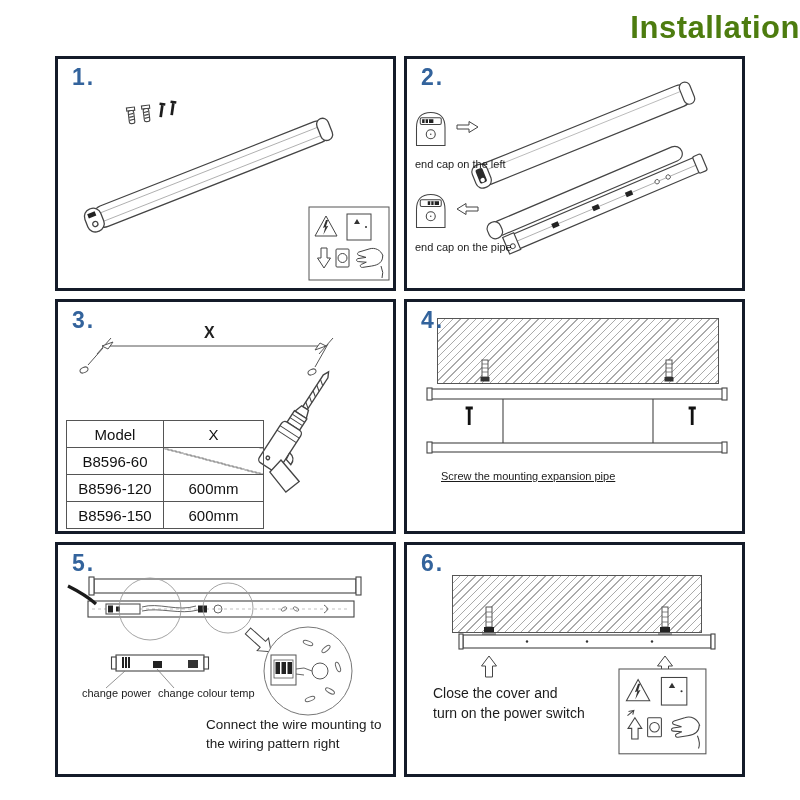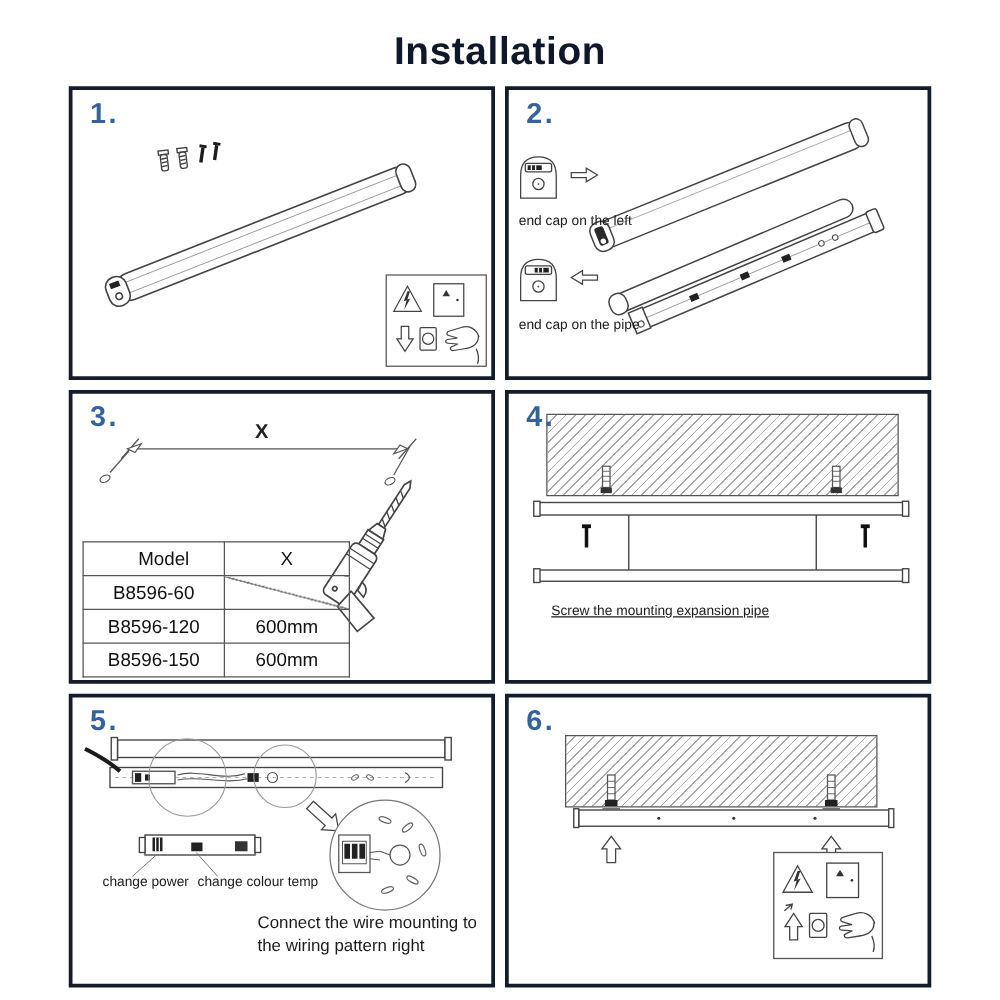--- a/index.html
+++ b/index.html
@@ -2,22 +2,22 @@
 <html><head>
 <meta charset="utf-8">
 <style>
   html,body { margin:0; padding:0; }
   body {
     width:800px; height:800px; background:#ffffff;
     font-family:"Liberation Sans", sans-serif;
     overflow:hidden;
   }
   .title {
-    margin:0; padding-top:23px; text-align:center;
-    font-size:31px; font-weight:bold; color:#0f172a; letter-spacing:0.5px;
+    margin:0; padding-top:10px; text-align:right;
+    font-size:31px; font-weight:bold; color:#4d7c0f; letter-spacing:0.5px;
   }
   .grid {
     width:690px; margin:10px auto 0;
     display:grid; grid-template-columns:341px 341px; grid-auto-rows:235px; gap:8px;
   }
   .panel {
     position:relative; border:3px solid #141b29; background:#fff;
     box-sizing:border-box; overflow:hidden;
   }
   .pnum {
@@ -38,21 +38,21 @@
   .cap16  { font-size:16px; font-weight:bold; color:#222; }
   .caplines span { display:block; }
   .spec-table {
     position:absolute; left:8px; top:118px; z-index:3;
     border-collapse:collapse; color:#111; font-size:15px; table-layout:fixed;
   }
   .spec-table th, .spec-table td {
     border:1.2px solid #555; font-weight:normal; text-align:center;
     height:26px; padding:0; overflow:hidden;
   }
-  .spec-table .c1 { width:96px;padding-left:16px; }
+  .spec-table .c1 { width:96px; }
   .spec-table .c2 { width:99px; }
   .diag {
     background:linear-gradient(to top right,
       transparent calc(50% - 0.6px), #777 calc(50% - 0.6px),
       #777 calc(50% + 0.6px), transparent calc(50% + 0.6px));
   }
 </style>
 </head>
 <body>
 
@@ -375,16 +375,20 @@
           <path d="M50,13 l3,5 h-6 z" fill="#333" stroke="none"></path>
           <circle cx="59" cy="21" r="1" fill="#333" stroke="none"></circle>
           <polygon points="12,66 18,66 18,56 21.5,56 15,46 8.5,56 12,56" fill="#fff" stroke="#444"></polygon>
           <path d="M8,44 l6,-5 m-5,1 l5,-1 -1,4" stroke="#444"></path>
           <rect x="27" y="46" width="13" height="18" rx="1" stroke="#444"></rect>
           <circle cx="33.5" cy="55" r="4.5" stroke="#444"></circle>
           <path d="M76,53 c-2,-6 -8,-9 -14,-7 l-10,3 c-2,0.7 -2,2.8 0,3.4 l7,2 -8,1.2 c-2,0.4 -2,2.8 0.3,3 l8,0.6 -5,2.2 c-2,1 -0.8,3.4 1.4,3 l9,-1.4 c7,-1 11,-4 11,-10 z" stroke="#444"></path>
           <path d="M74,63 q3,7 1,12" stroke="#444"></path>
         </g>
       </svg>
+      <div class="lbl cap14 caplines" style="left:26px; top:138px;">
+        <span>Close the cover and</span>
+        <span>turn on the power switch</span>
+      </div>
     </section>
 
   </div>
 </div>
 
 </body></html>

